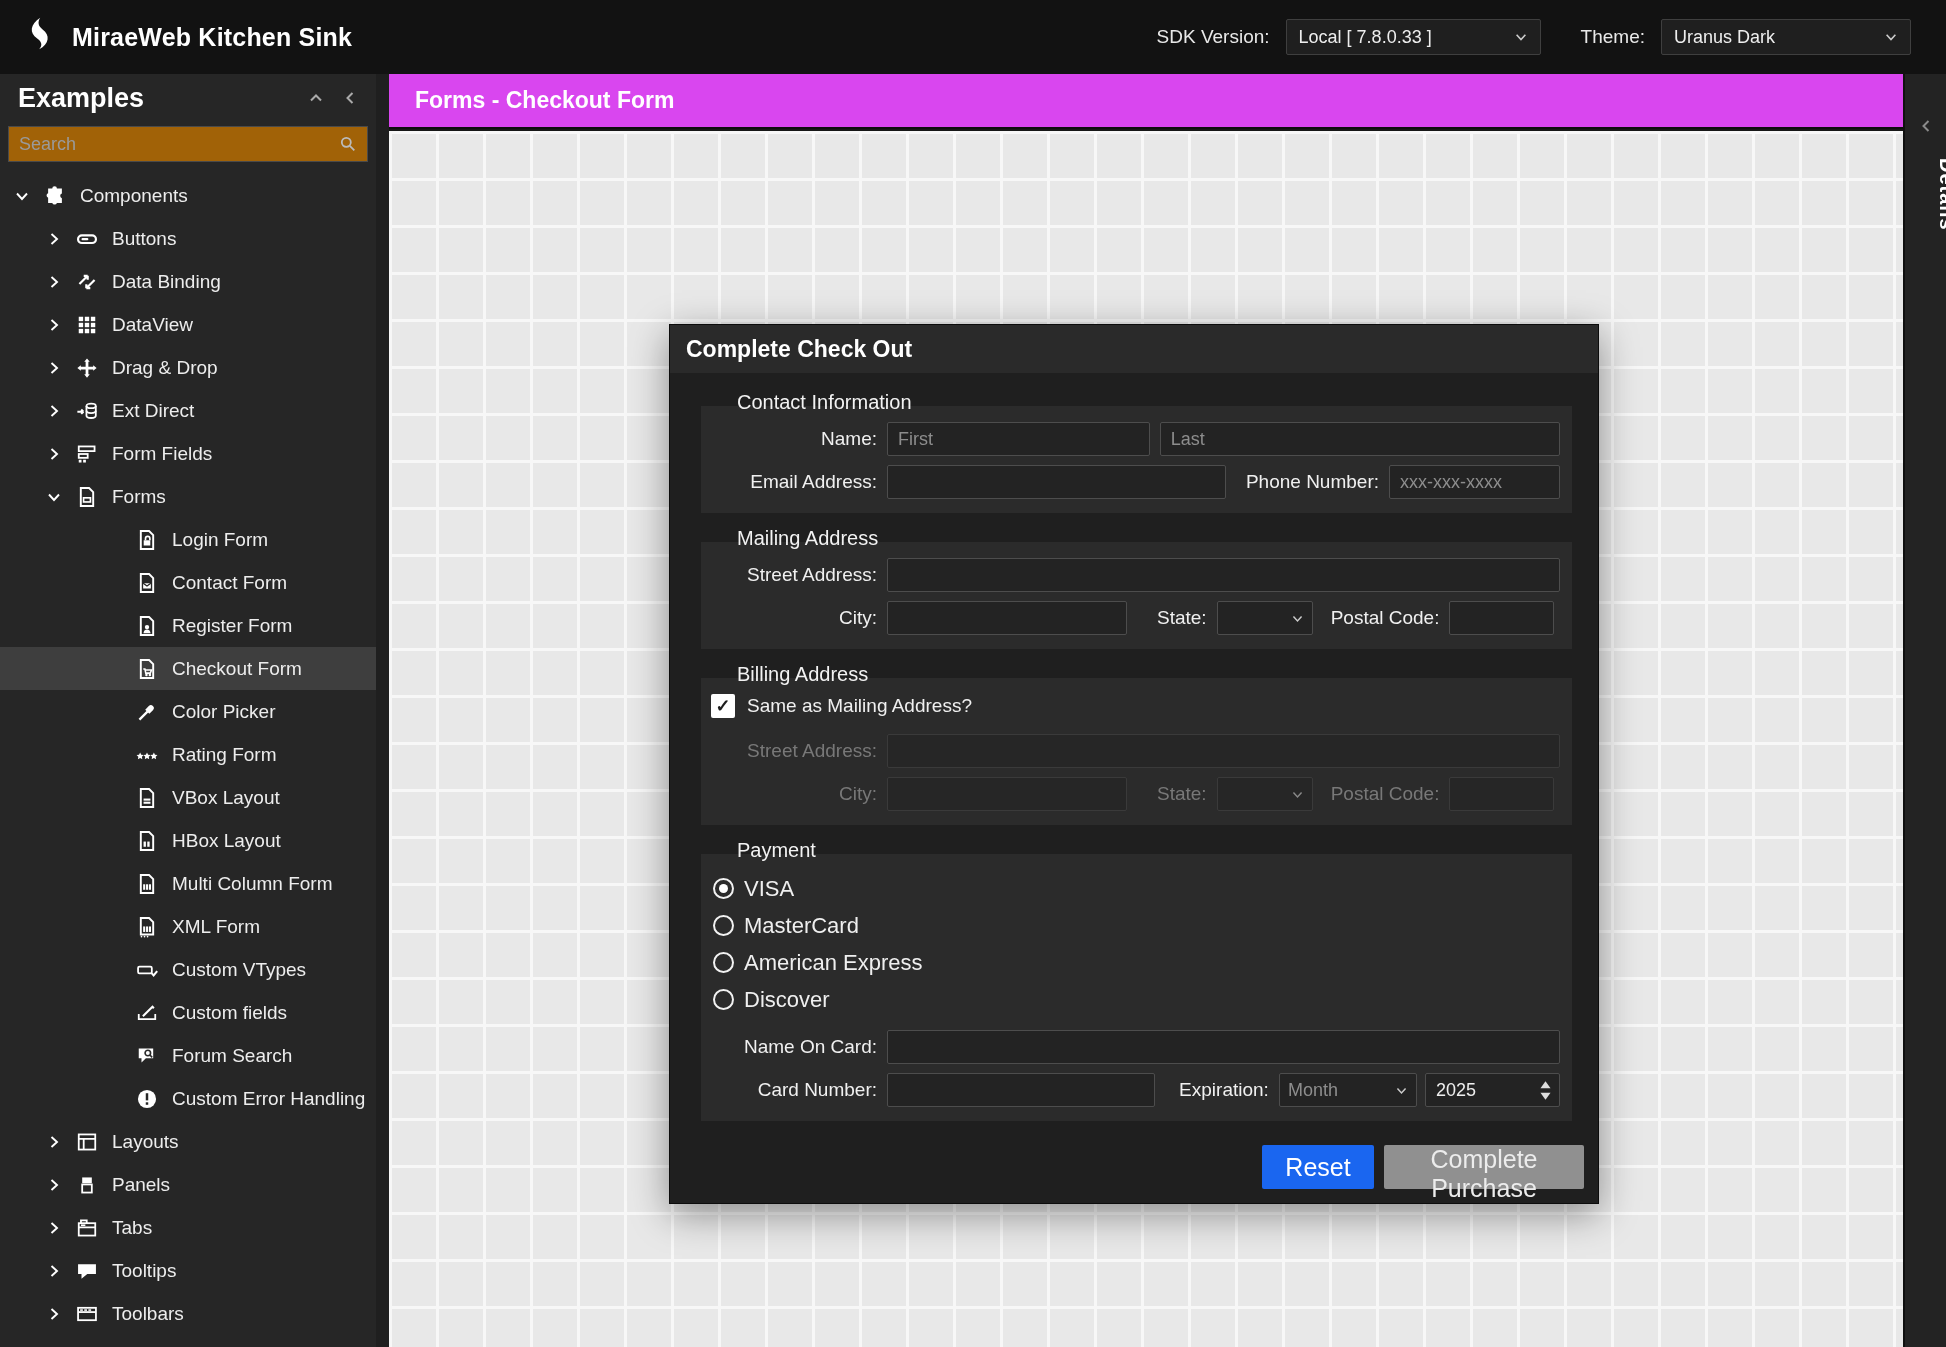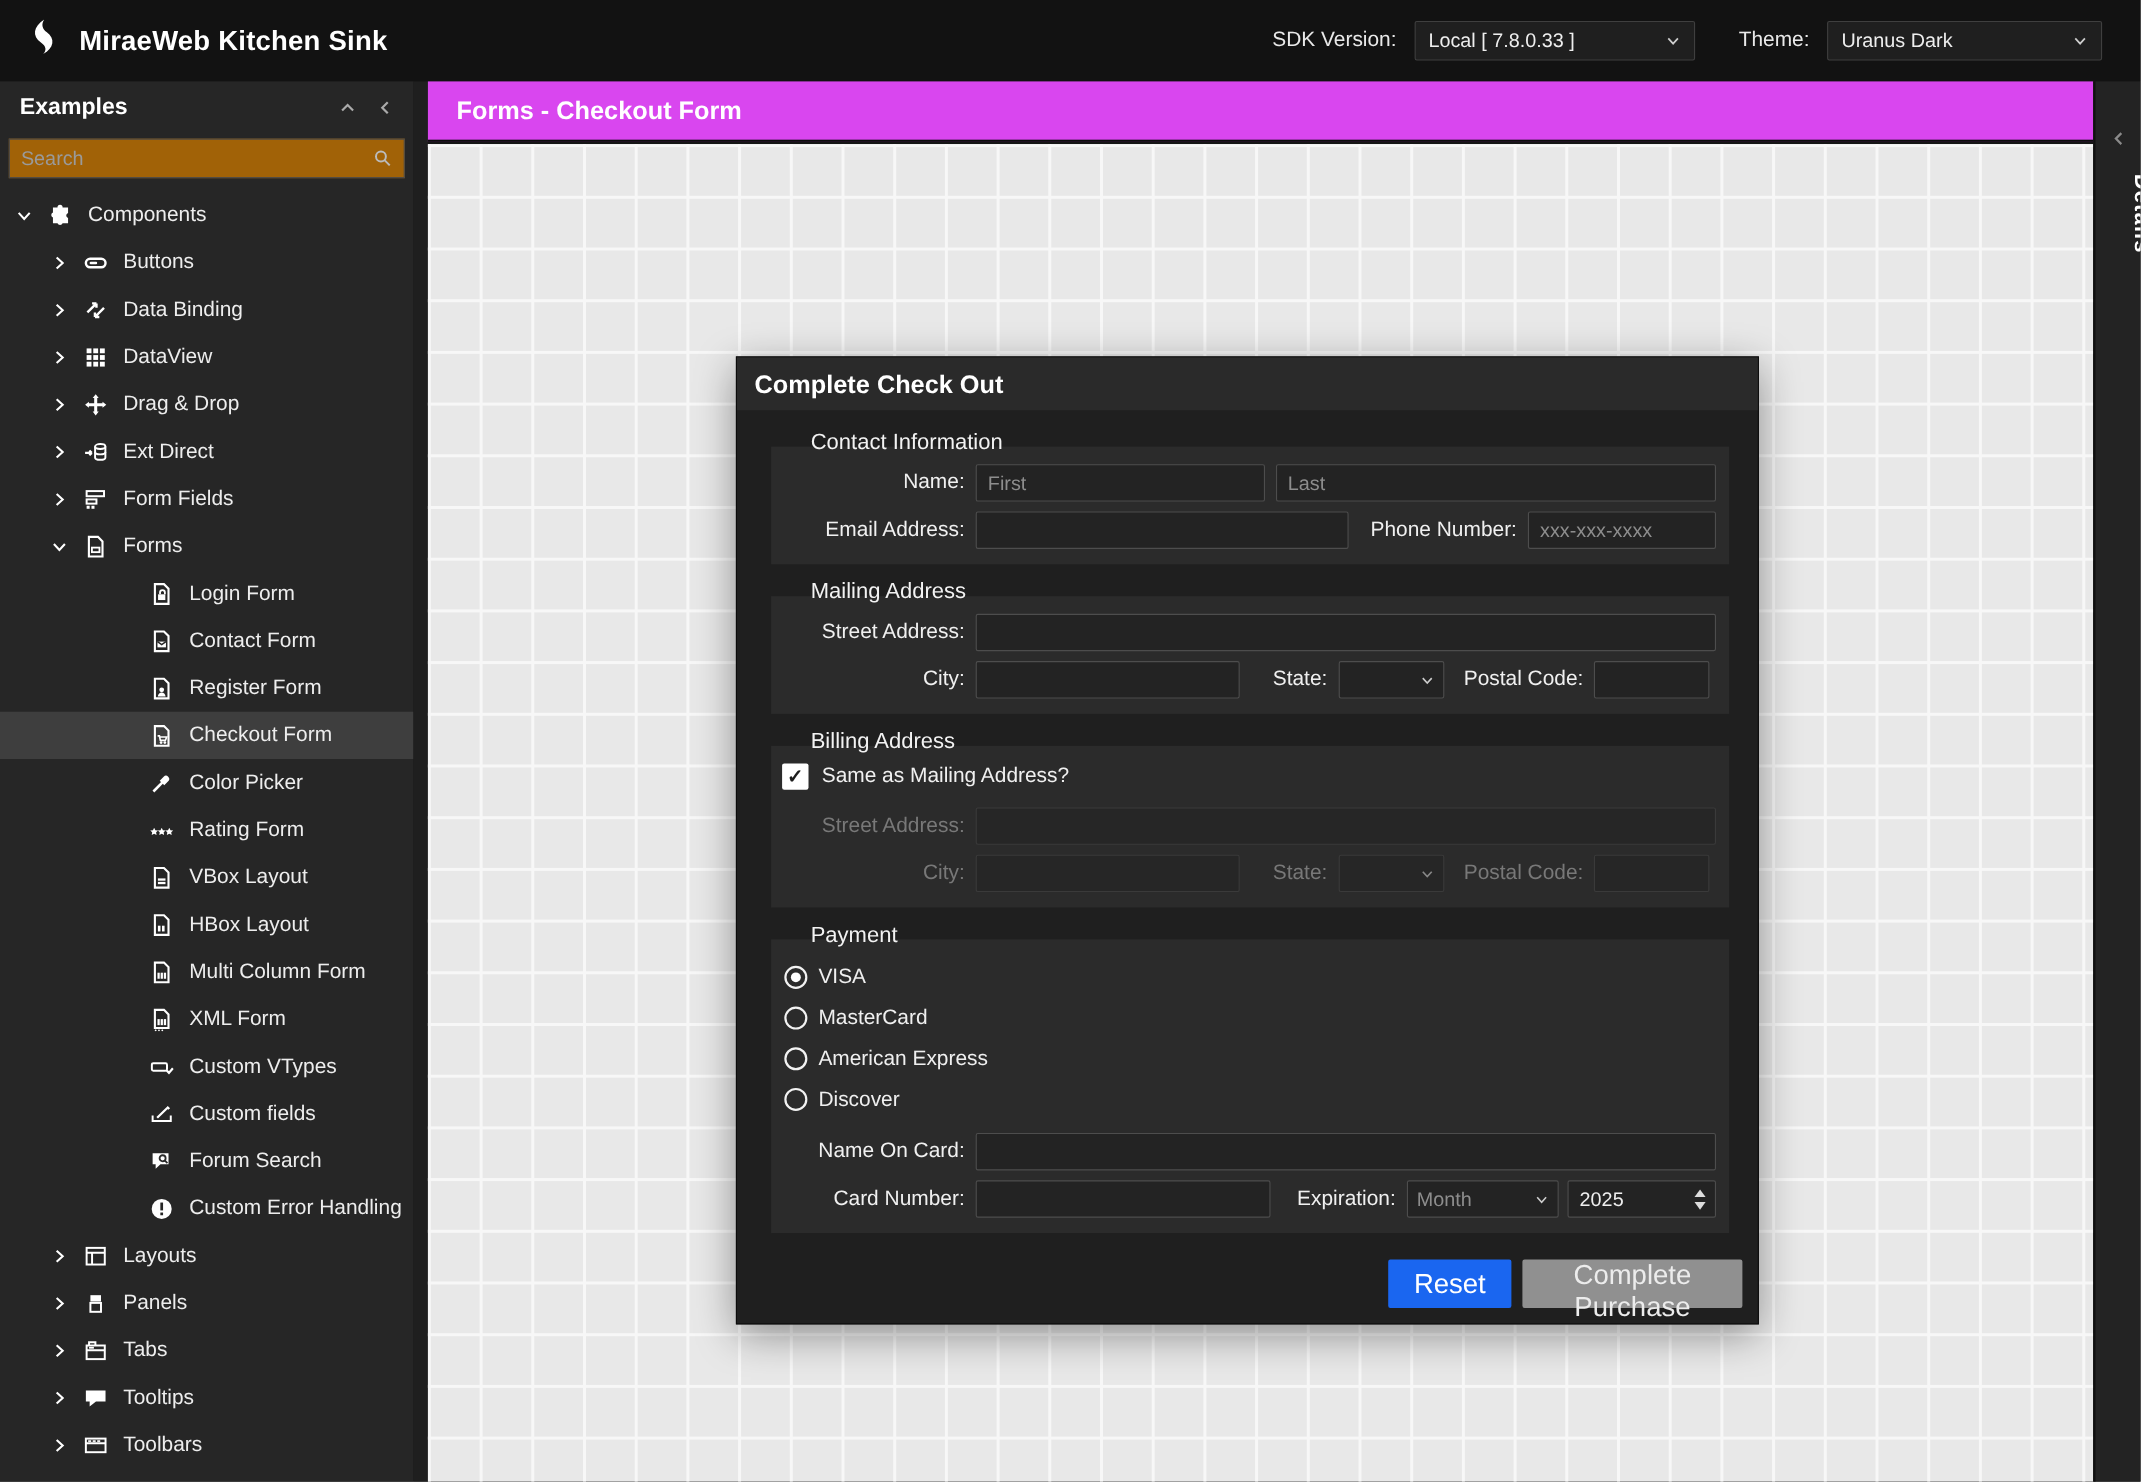--- a/index.html
+++ b/index.html
@@ -17,21 +17,21 @@
   .tb-select { height:36px; background:#1f1f1f; border:1px solid #3f3f3f; border-radius:2px;
                display:flex; align-items:center; padding:0 12px; cursor:default; }
   .tb-select .val { font-size:18px; color:#eee; }
   .tb-select .dd { width:14px; height:14px; margin-left:auto; }
   .sel-sdk { width:255px; margin-right:24px; }
   .sel-theme { width:250px; }
 
   
   .sidebar { position:absolute; left:0; top:74px; width:376px; bottom:0; background:#262626; }
   .side-head { height:48px; display:flex; align-items:center; padding:0 18px; }
-  .side-title { font-size:21px; font-weight:bold; color:#fff; }
+  .side-title { font-size:27px; font-weight:bold; color:#fff; }
   .side-tools { margin-left:auto; display:flex; gap:18px; }
   .side-tools svg { width:16px; height:16px; }
   .searchbox { margin:4px 8px 10px 8px; height:36px; border:1px solid #4a4a4a; background:#a16207;
                display:flex; align-items:center; padding:0 10px; }
   .searchbox input { flex:1; background:transparent; border:none; outline:none; color:#eee; font-size:18px;
                      font-family:"Liberation Sans", sans-serif; }
   .searchbox input::placeholder { color:#9a9a9a; }
   .searchbox svg { width:18px; height:18px; }
 
   .tree { position:absolute; top:100px; bottom:0; left:0; right:0; overflow:hidden; }
@@ -96,21 +96,21 @@
   .checkbox { width:24px; height:24px; background:#fff; border-radius:2px; display:flex;
               align-items:center; justify-content:center; color:#1d1d1d; font-size:18px;
               font-weight:bold; cursor:pointer; }
   .checklabel { font-size:19px; color:#f0f0f0; margin-left:12px; }
 
   .radio-row { display:flex; align-items:center; height:37px; margin-left:6px; cursor:pointer; }
   .radio { width:21px; height:21px; border:2px solid #f2f2f2; border-radius:50%;
            display:flex; align-items:center; justify-content:center; flex:0 0 21px; }
   .radio .dot { width:9px; height:9px; border-radius:50%; background:transparent; }
   .radio-row.on .radio .dot { background:#fff; }
-  .radio-label { font-size:19px; color:#efefef; margin-left:10px; }
+  .radio-label { font-size:22px; color:#efefef; margin-left:10px; }
   .pay-radios { margin-bottom:12px; }
 
   .spin { height:34px; width:135px; background:#232323; border:1px solid #4d4d4d; border-radius:2px;
           display:flex; align-items:center; }
   .spin input { flex:1; min-width:0; background:transparent; border:none; outline:none; color:#eee;
                 font-size:18px; padding:0 10px; font-family:"Liberation Sans", sans-serif; }
   .spin .arrows { display:flex; flex-direction:column; margin-right:8px; gap:3px; }
   .spin .arrows svg { width:11px; height:8px; }
 
   .dlg-footer { flex:0 0 58px; display:flex; justify-content:flex-end; align-items:center;

